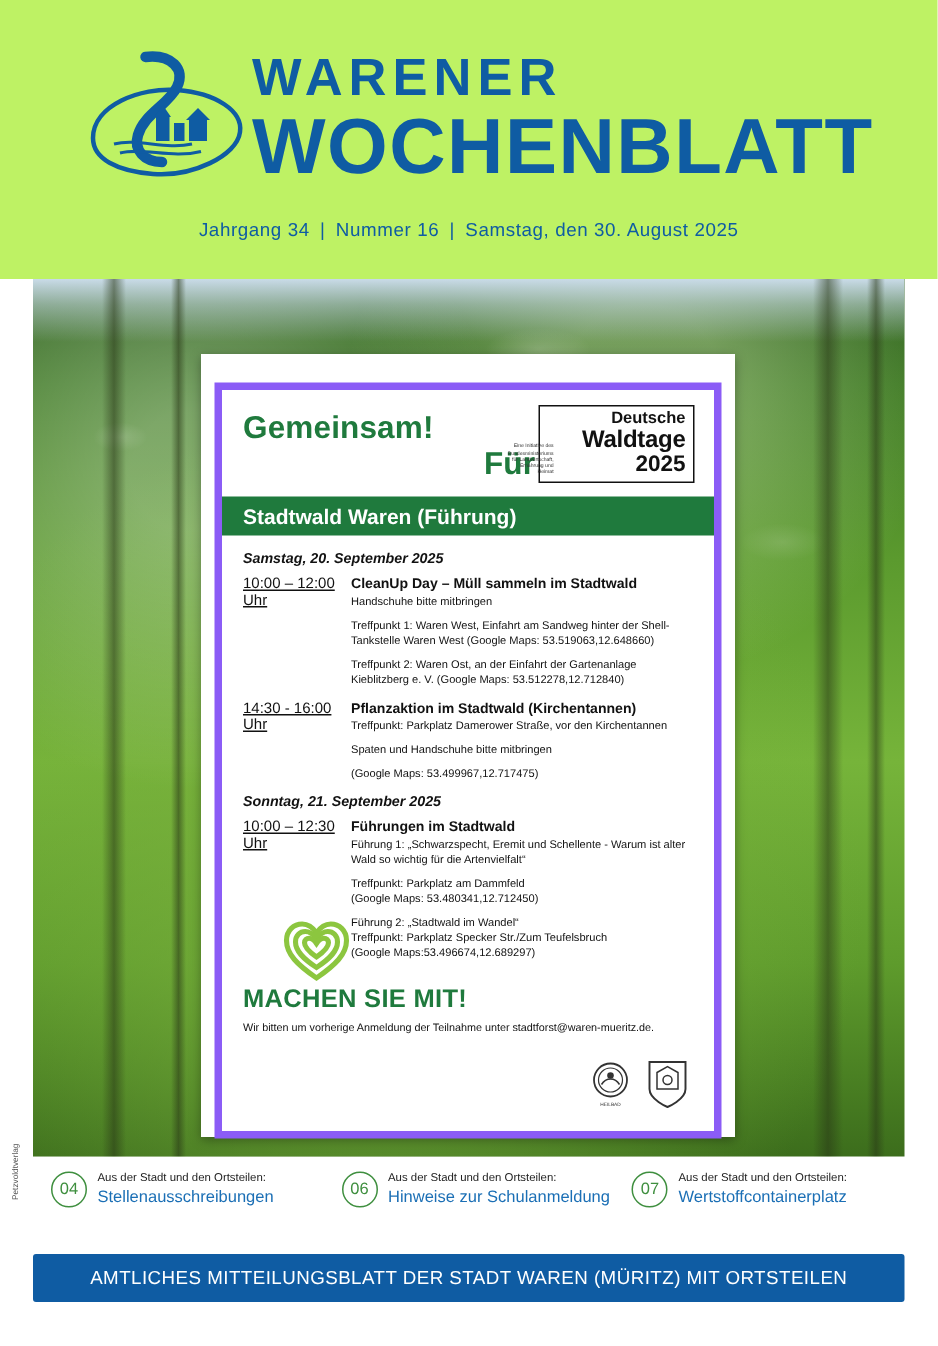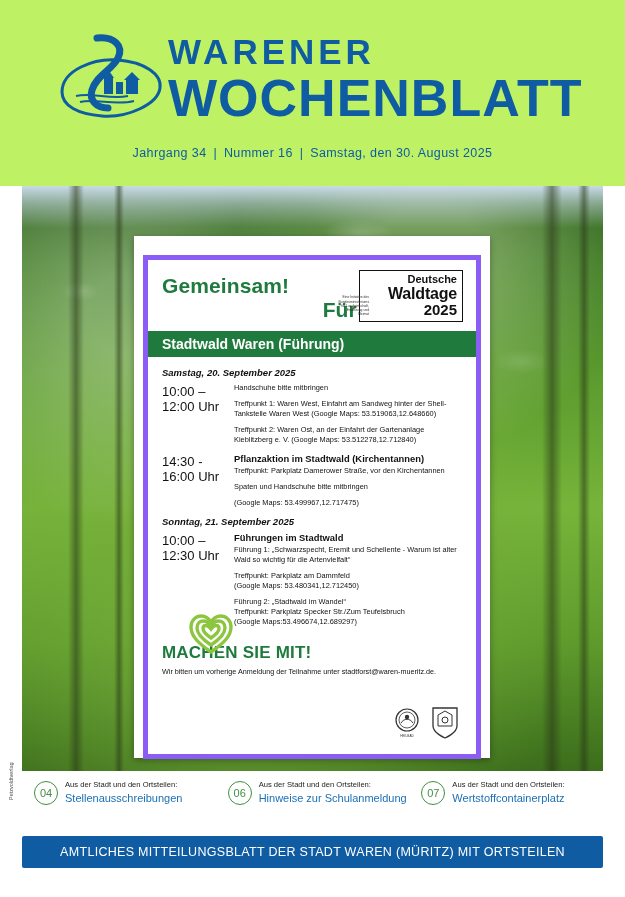--- a/index.html
+++ b/index.html
@@ -49,21 +49,21 @@
   .wt-l1{font-size:11px;color:#111;text-align:right;font-weight:bold;line-height:1.05;}
   .wt-l2{font-size:16px;color:#111;text-align:right;font-weight:bold;line-height:1;letter-spacing:-.2px;}
   .wt-l3{font-size:15px;color:#111;text-align:right;font-weight:bold;line-height:1;}
   .wt-sub{font-size:3.4px;color:#333;text-align:right;line-height:1.25;margin-top:1px;}
   .wt-row{display:flex;justify-content:flex-end;align-items:flex-end;gap:19px;}
   .p-band{margin:10px 0 0 0;background:#1f7a3d;color:#fff;font-size:14px;font-weight:bold;padding:5px 0 5px 14px;}
 
   .p-body{padding:10px 16px 0 14px;}
   .day{font-size:9.5px;font-weight:bold;font-style:italic;color:#111;margin-bottom:5px;}
   .slot{display:flex;margin-bottom:8px;}
-  .slot-time{width:72px;flex:0 0 72px;font-size:13px;color:#111;padding-top:1px;}
+  .slot-time{width:72px;flex:0 0 72px;font-size:10px;color:#111;padding-top:1px;text-decoration:underline;}
   .slot-main{flex:1;}
   .slot-title{font-size:9.4px;font-weight:bold;color:#111;margin-bottom:2px;}
   .slot-note{font-size:7.4px;color:#111;line-height:1.35;}
   .slot-note p{margin:0 0 6px 0;}
   .slot-note p:last-child{margin-bottom:0;}
 
   .heart{position:absolute;left:40px;top:352px;width:46px;height:44px;}
 
   .p-cta{font-size:17px;font-weight:bold;color:#1f7a3d;padding:8px 14px 0 14px;letter-spacing:.2px;}
   .p-foot{font-size:7.2px;color:#111;padding:4px 14px 0 14px;line-height:1.4;}
@@ -149,20 +149,21 @@
 
     <div class="p-band">Stadtwald Waren (Führung)</div>
 
     <div class="p-body">
 
       <div class="day">Samstag, 20. September 2025</div>
 
       <div class="slot">
         <div class="slot-time">10:00 – 12:00 Uhr</div>
         <div class="slot-main">
+          <div class="slot-title">CleanUp Day – Müll sammeln im Stadtwald</div>
           <div class="slot-note">
             <p>Handschuhe bitte mitbringen</p>
             <p>Treffpunkt 1: Waren West, Einfahrt am Sandweg hinter der Shell-Tankstelle Waren West (Google Maps: 53.519063,12.648660)</p>
             <p>Treffpunkt 2: Waren Ost, an der Einfahrt der Gartenanlage Kieblitzberg e. V. (Google Maps: 53.512278,12.712840)</p>
           </div>
         </div>
       </div>
 
       <div class="slot">
         <div class="slot-time">14:30 - 16:00 Uhr</div>

